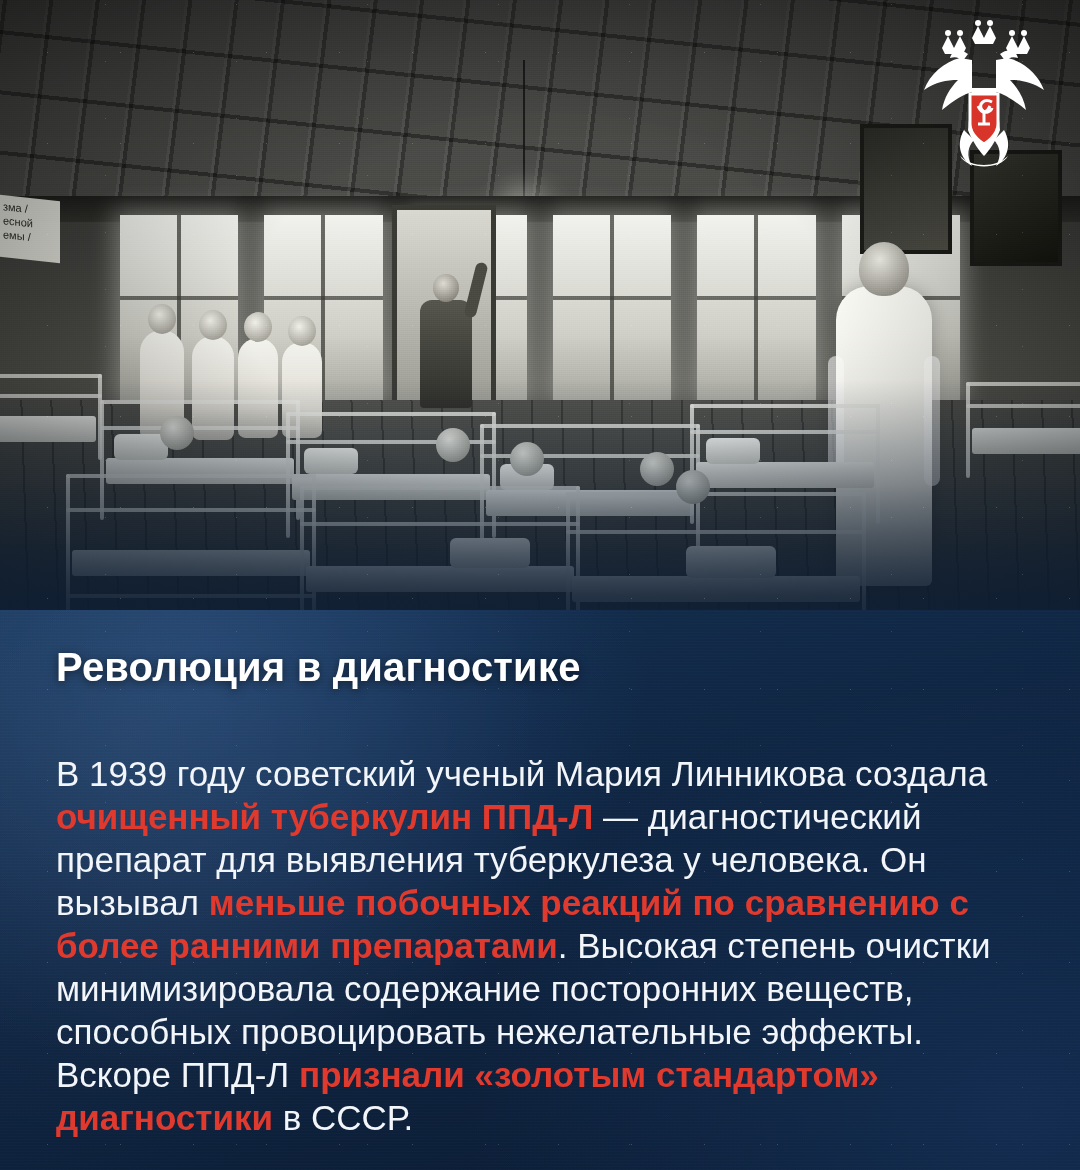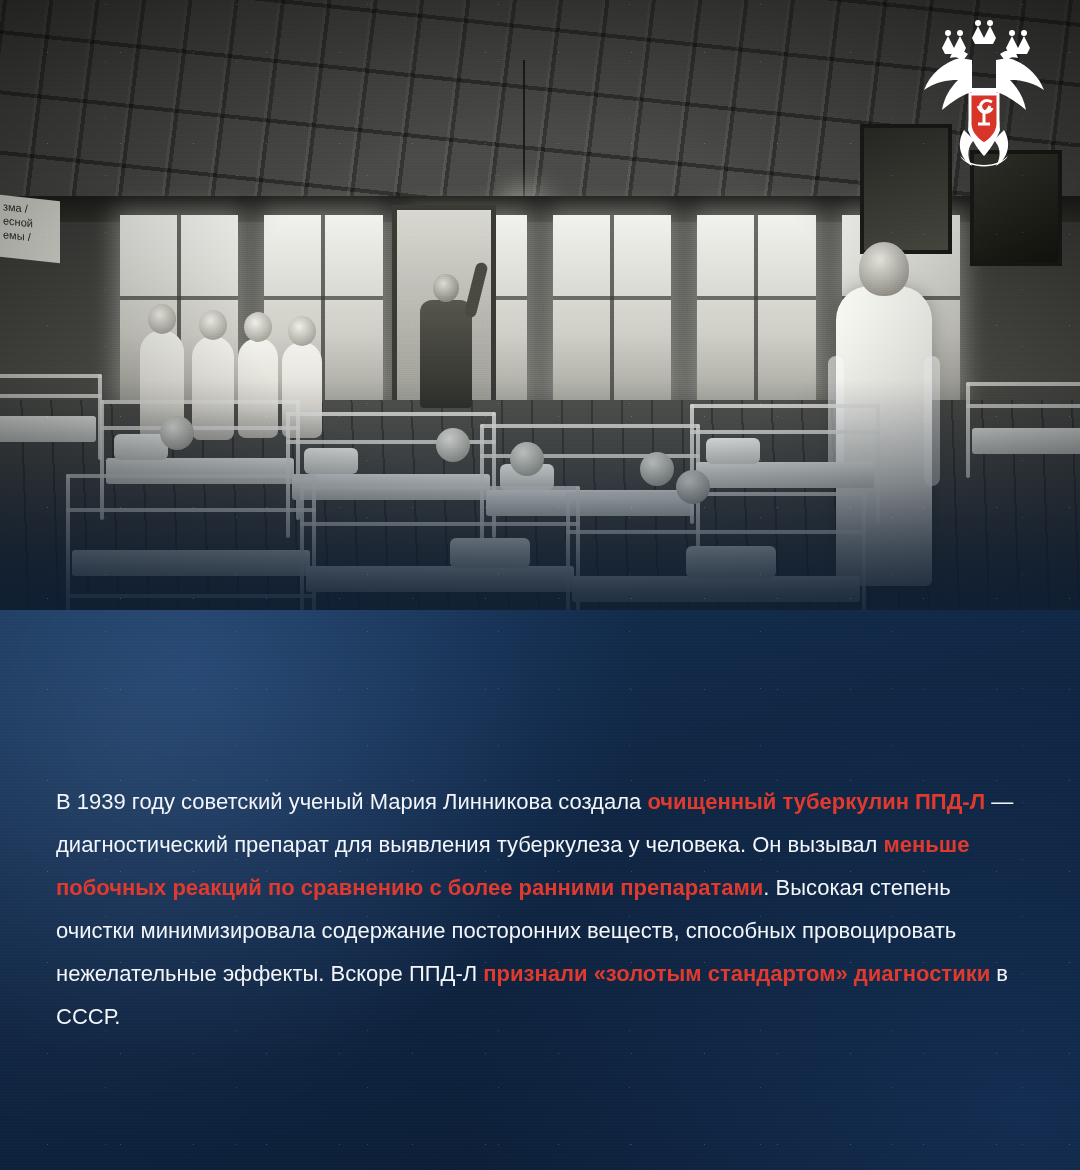--- a/index.html
+++ b/index.html
@@ -351,26 +351,25 @@
     letter-spacing: 0.2px;
     z-index: 5;
     text-shadow: 0 2px 10px rgba(0,0,0,0.5);
   }
 
   .body-text {
     position: absolute;
     left: 56px;
     right: 48px;
     top: 752px;
-    font-size: 22px;
+    font-size: 35px;
     line-height: 43px;
     color: #f2f5f9;
     font-weight: 400;
     z-index: 5;
-    margin-top: 28px;
   }
   .body-text .hl {
     color: #e03a2f;
     font-weight: 700;
   }
 
   
   .speckle {
     position: absolute;
     inset: 0;
@@ -565,19 +564,20 @@
 
       <path d="M64 88 q6 12 12 0" stroke="#ffffff" stroke-width="3" fill="none"></path>
       <path d="M70 94 l0 12" stroke="#ffffff" stroke-width="3"></path>
       <path d="M64 106 l12 0" stroke="#ffffff" stroke-width="3"></path>
       <path d="M78 84 c-8 -4 -14 2 -10 8 c3 4 9 2 10 -2" stroke="#ffffff" stroke-width="3" fill="none"></path>
 
       <path d="M46 138 C58 150 82 150 94 138 C86 152 54 152 46 138z" fill="#ffffff"></path>
     </svg>
   </div>
 
+  <h1 class="title">Революция в диагностике</h1>
 
   <div class="body-text">
     <span>В 1939 году советский ученый Мария Линникова создала </span><span class="hl">очищенный туберкулин ППД-Л</span><span> — диагностический препарат для выявления туберкулеза у человека. Он вызывал </span><span class="hl">меньше побочных реакций по сравнению с более ранними препаратами</span><span>. Высокая степень очистки минимизировала содержание посторонних веществ, способных провоцировать нежелательные эффекты. Вскоре ППД-Л </span><span class="hl">признали «золотым стандартом» диагностики</span><span> в СССР.</span>
   </div>
 
   <div class="speckle"></div>
 </div>
 
 </body></html>

